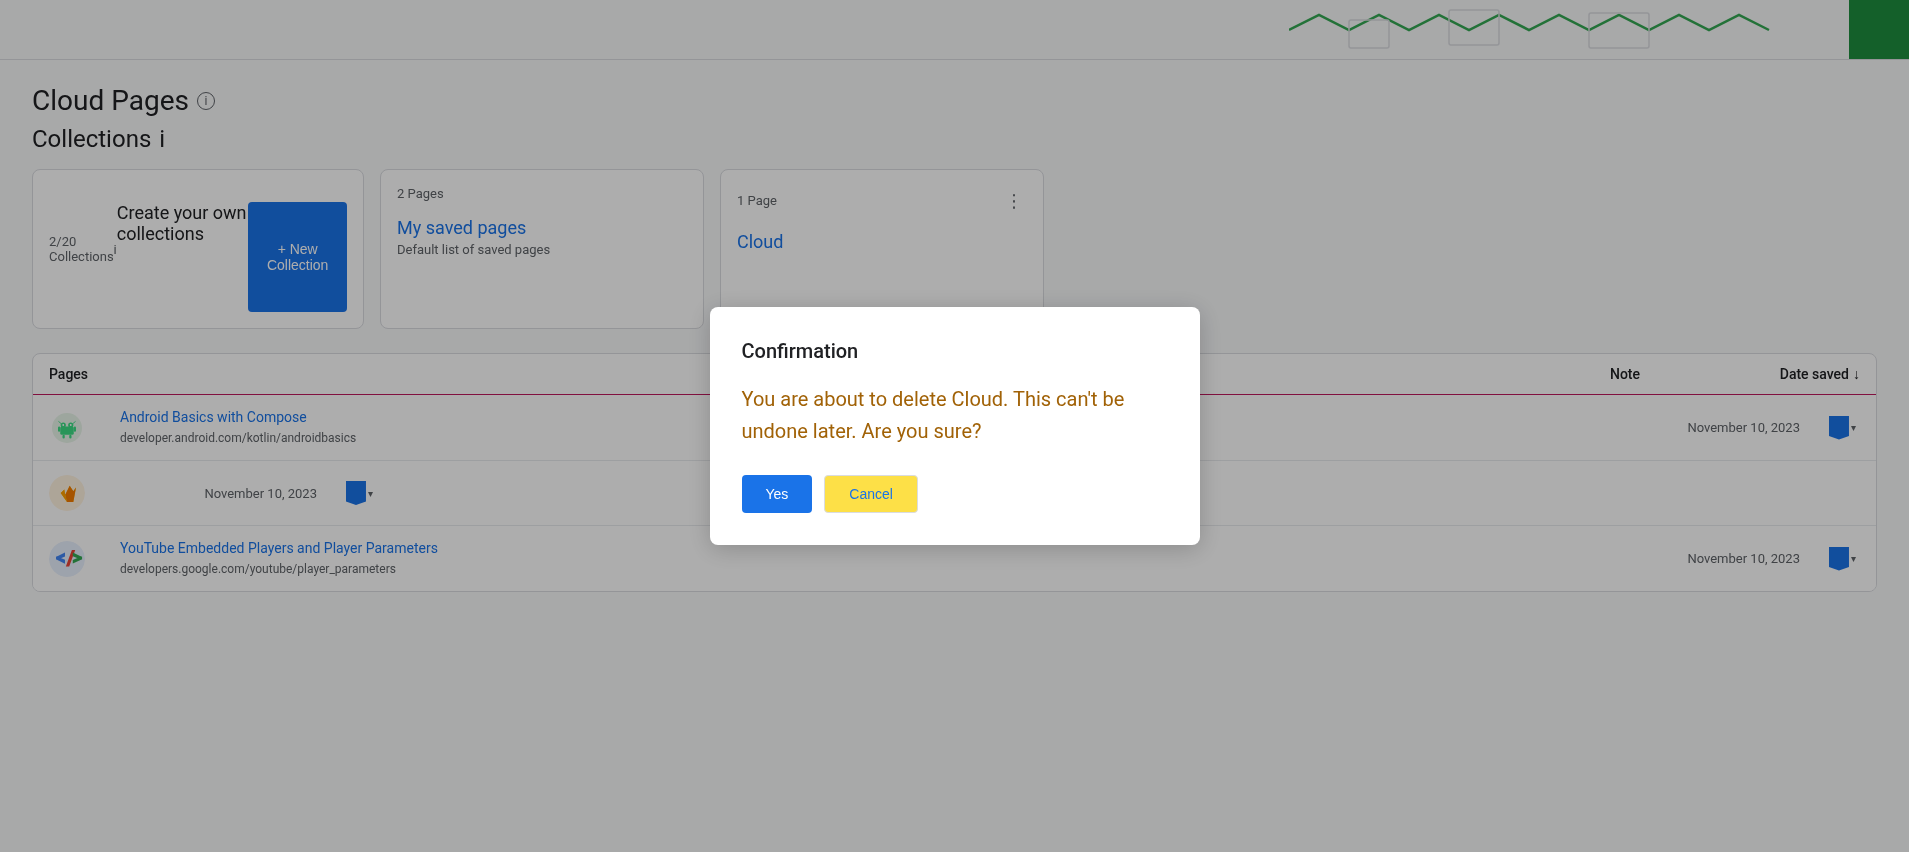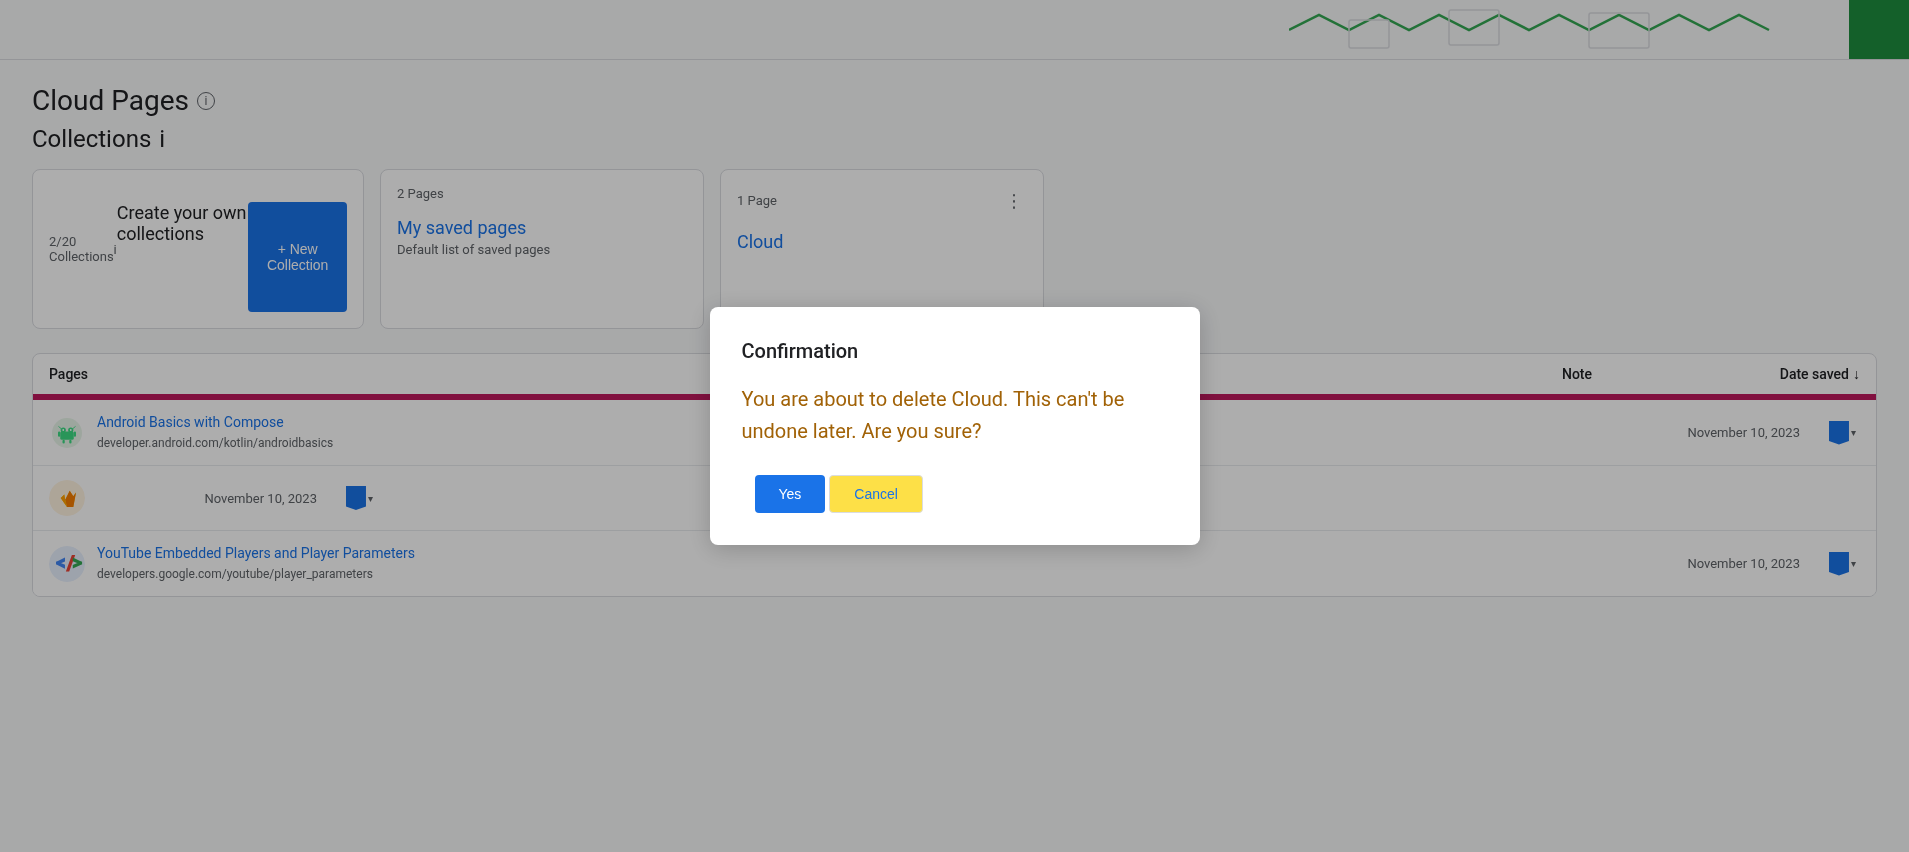--- a/index.html
+++ b/index.html
@@ -186,25 +186,24 @@
       background: #fff;
       border: 1px solid #dadce0;
       border-radius: 8px;
       overflow: hidden;
     }
 
     .pages-table-header {
       display: flex;
       align-items: center;
       padding: 12px 16px;
-      border-bottom: 6px solid #be185d;
+      border-bottom: 1px solid #be185d;
       font-size: 14px;
       font-weight: 500;
       color: #202124;
-      gap: 48px;
     }
 
     .pages-table-header .col-page {
       flex: 1;
     }
 
     .pages-table-header .col-note {
       width: 80px;
       text-align: right;
       margin-right: 20px;
@@ -238,20 +237,21 @@
       margin-right: 12px;
       display: flex;
       align-items: center;
       justify-content: center;
       flex-shrink: 0;
       overflow: hidden;
     }
 
     .page-info {
       flex: 1;
+      margin-left: 23px;
     }
 
     .page-link {
       font-size: 14px;
       color: #1a73e8;
       text-decoration: none;
       display: block;
       margin-bottom: 2px;
     }
 
@@ -326,22 +326,21 @@
 
     .modal-body {
       font-size: 20px;
       color: #a16207;
       line-height: 1.6;
       margin-bottom: 28px;
     }
 
     .modal-actions {
       display: flex;
-      gap: 4px;
-      margin-left: 13px;
+      gap: 12px;
     }
 
     .btn-yes {
       background: #1a73e8;
       color: #fff;
       border: none;
       border-radius: 4px;
       padding: 10px 24px;
       font-size: 14px;
       font-weight: 500;

